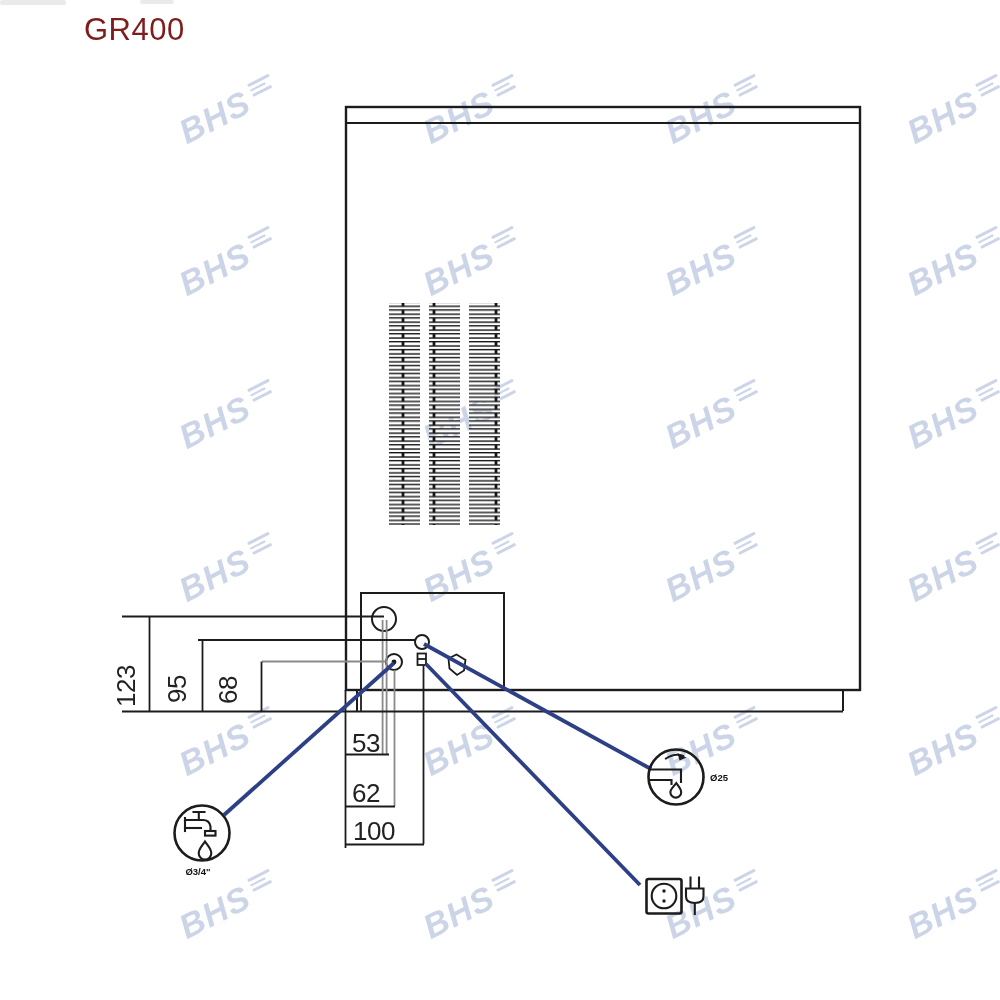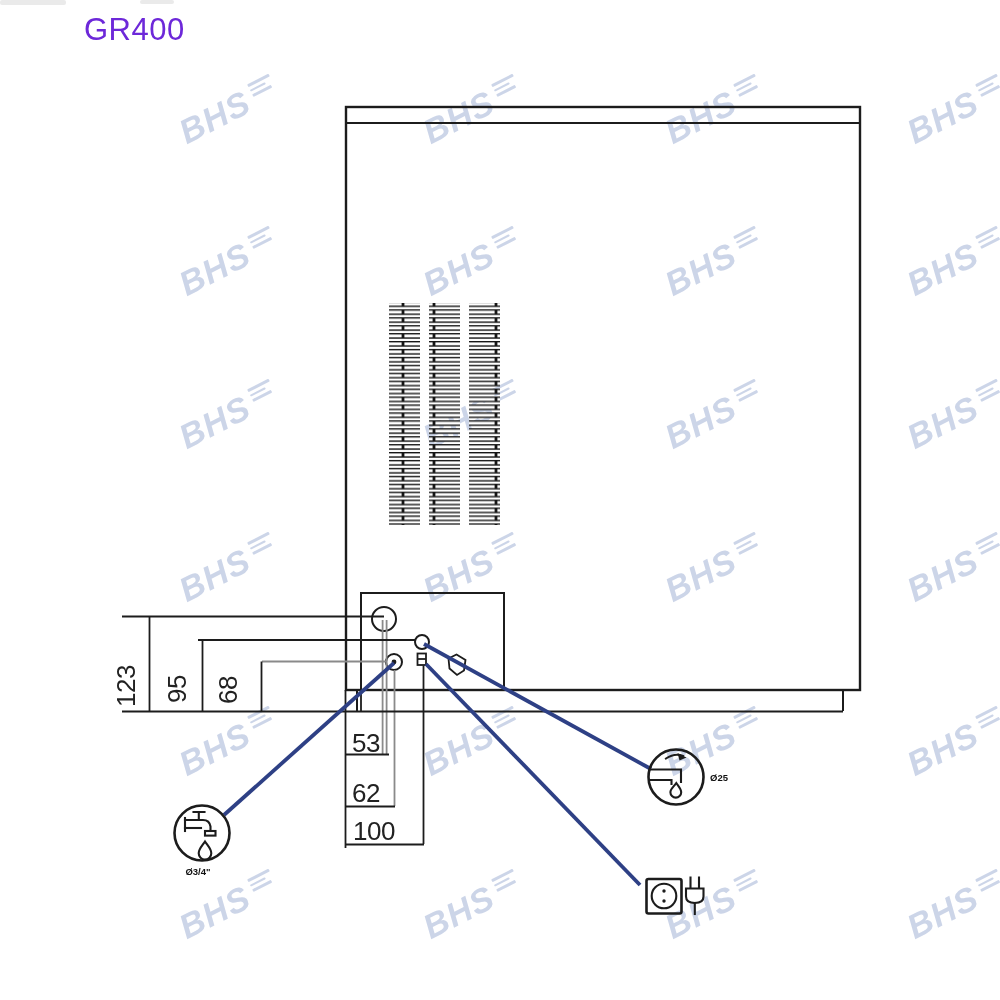--- a/index.html
+++ b/index.html
@@ -1,19 +1,19 @@
 <!DOCTYPE html>
 <html style="--ink: #1c1c1c; --gray: #8a8a8a; --blue: #2e4085; --wm: #a3b3d6;"><head>
 <meta charset="utf-8">
 <style>
   html,body{margin:0;padding:0;background:#fff;}
   .canvas{position:relative;width:1000px;height:1000px;background:#fff;overflow:hidden;
           font-family:"Liberation Sans",sans-serif;}
   .page-title{position:absolute;left:84px;top:12px;font-size:31px;font-weight:400;
-              color:#6d28d9;letter-spacing:.5px;}
+              color:#7f1d1d;letter-spacing:.5px;}
   
   .wm-layer{position:absolute;inset:0;}
   .wm{position:absolute;display:flex;align-items:flex-start;gap:6px;
       transform:translate(-50%,-50%) rotate(-27deg);color:var(--wm);opacity:.55;
       white-space:nowrap;pointer-events:none;}
   .wm-text{font-style:italic;font-weight:700;font-size:34px;letter-spacing:1px;line-height:1;}
   .wm-lines{display:inline-flex;flex-direction:column;margin-top:3px;gap:3px;}
   .wm-lines i{display:block;height:2.5px;background:currentColor;border-radius:1px;}
   .wm-lines i:nth-child(1){width:24px;}
   .wm-lines i:nth-child(2){width:17px;}

